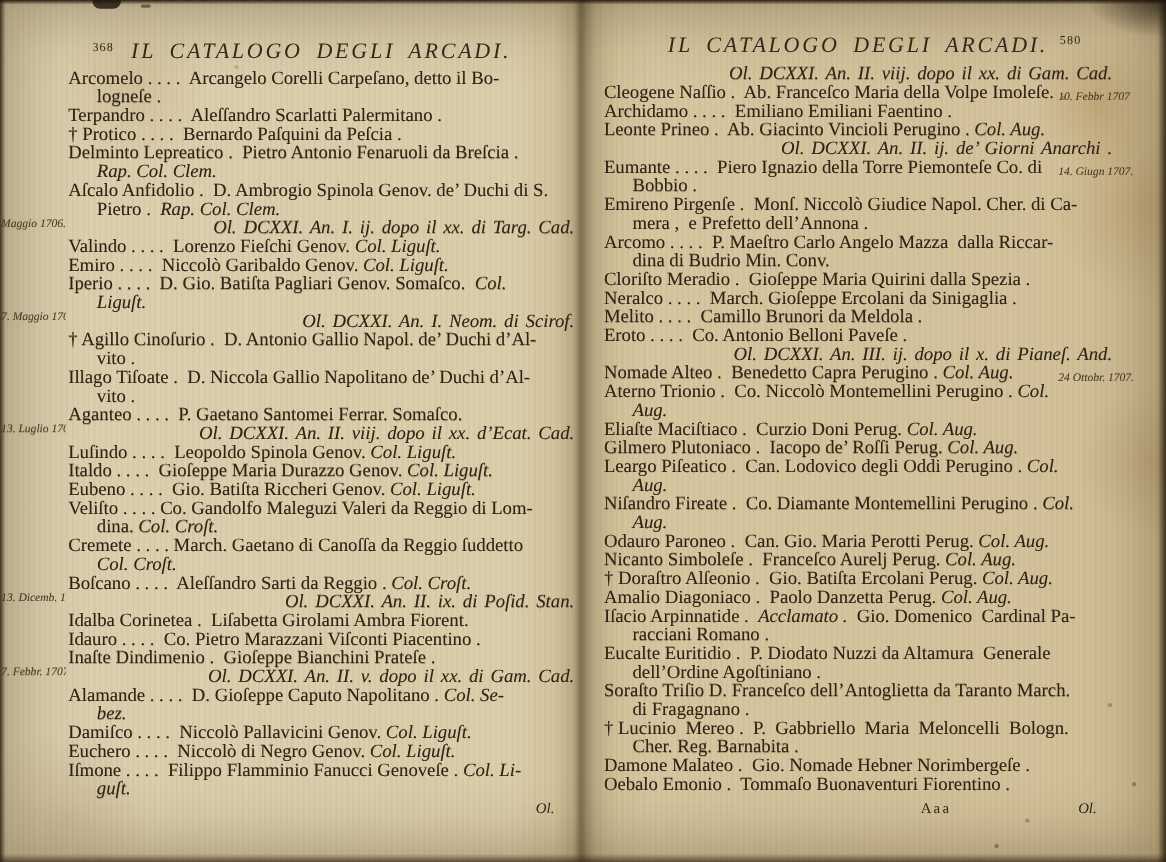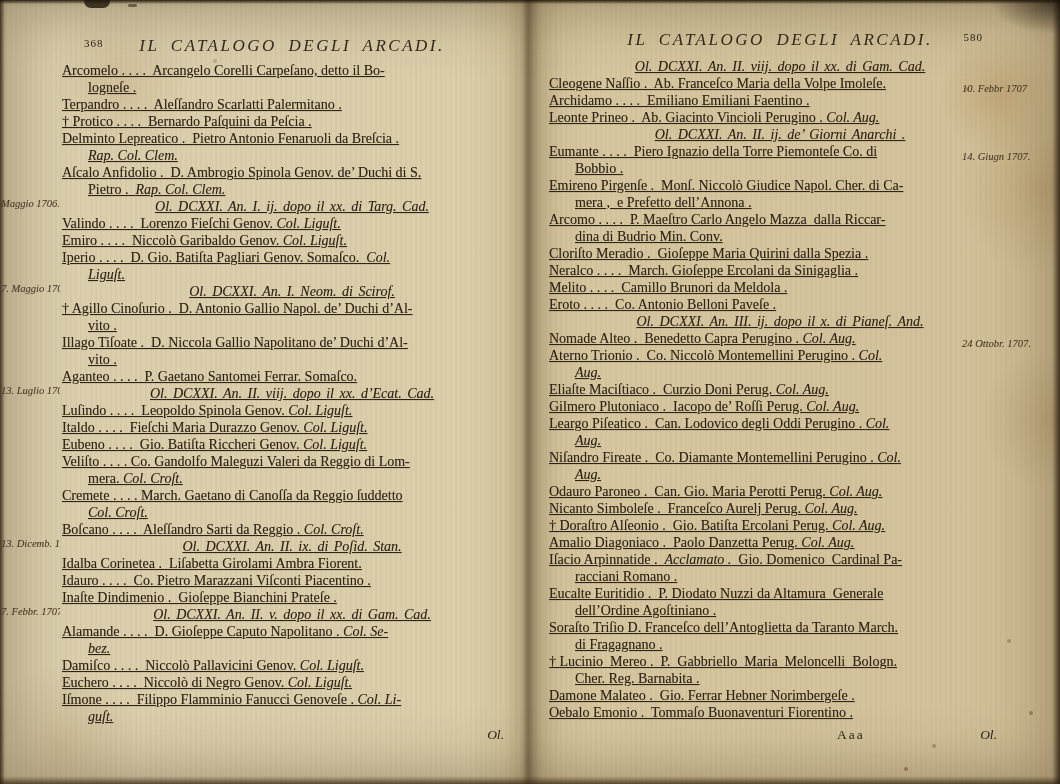--- a/index.html
+++ b/index.html
@@ -54,34 +54,34 @@
       214px 60px 0 1px rgba(130,90,40,.3),
       1030px 712px 0 1px rgba(100,62,24,.45);}
 
   .page{position:absolute;}
   .page-left{left:62px;top:36px;width:460px;}
   .page-right{left:549px;top:30px;width:462px;}
 
   .page-header{position:relative;height:22px;}
   .running-title{
     display:block;text-align:center;
-    font-style:italic;font-size:17px;letter-spacing:2.5px;word-spacing:5px;
+    font-style:italic;font-size:20px;letter-spacing:2.5px;word-spacing:5px;
     color:#33291a;
   }
   .pageno{position:absolute;top:1px;font-size:11px;font-style:normal;letter-spacing:1px;}
   .page-left .pageno{left:22px;}
   .page-right .pageno{right:28px;}
 
-  .page-body{line-height:17px;font-size:14px;text-decoration:underline;}
+  .page-body{line-height:17px;font-size:17px;}
   .page-left .page-body{margin-top:4px;}
   .page-right .page-body{margin-top:6px;}
   .line{white-space:pre;height:17px;overflow:visible;
     text-shadow:0.2px 0.3px 0 rgba(60,45,25,.35);}
   .line.cont{padding-left:26px;}
-  .line.heading{text-align:center;font-style:italic;word-spacing:2px;}
+  .line.heading{text-align:right;font-style:italic;word-spacing:2px;}
   .it{font-style:italic;}
 
   .catch-row{height:17px;margin-top:2px;text-align:right;padding-right:18px;
     font-style:italic;font-size:13.5px;}
   .footer-row{position:relative;height:17px;margin-top:6px;font-size:13.5px;text-align:right;}
   .signature{position:absolute;left:288px;letter-spacing:2px;font-style:normal;}
   .footer-row .catchword{position:absolute;right:14px;font-style:italic;}
 
   .margin-col{position:absolute;top:0;height:100%;pointer-events:none;}
   .margin-left-col{left:0;width:60px;overflow:hidden;}
@@ -125,24 +125,24 @@
         <div class="line entry"><span>Iperio . . . .  D. Gio. Batiſta Pagliari Genov. Somaſco.  </span><span class="it">Col.</span></div>
         <div class="line cont"><span class="it">Liguſt.</span></div>
         <div class="line heading"><span class="it">Ol. DCXXI. An. I. Neom. di Scirof.</span></div>
         <div class="line entry"><span>† Agillo Cinoſurio .  D. Antonio Gallio Napol. de’ Duchi d’Al-</span></div>
         <div class="line cont"><span>vito .</span></div>
         <div class="line entry"><span>Illago Tiſoate .  D. Niccola Gallio Napolitano de’ Duchi d’Al-</span></div>
         <div class="line cont"><span>vito .</span></div>
         <div class="line entry"><span>Aganteo . . . .  P. Gaetano Santomei Ferrar. Somaſco.</span></div>
         <div class="line heading"><span class="it">Ol. DCXXI. An. II. viij. dopo il xx. d’Ecat. Cad.</span></div>
         <div class="line entry"><span>Luſindo . . . .  Leopoldo Spinola Genov. </span><span class="it">Col. Liguſt.</span></div>
-        <div class="line entry"><span>Italdo . . . .  Fieſchi Maria Durazzo Genov. </span><span class="it">Col. Liguſt.</span></div>
+        <div class="line entry"><span>Italdo . . . .  Gioſeppe Maria Durazzo Genov. </span><span class="it">Col. Liguſt.</span></div>
         <div class="line entry"><span>Eubeno . . . .  Gio. Batiſta Riccheri Genov. </span><span class="it">Col. Liguſt.</span></div>
         <div class="line entry"><span>Veliſto . . . . Co. Gandolfo Maleguzi Valeri da Reggio di Lom-</span></div>
-        <div class="line cont"><span>mera. </span><span class="it">Col. Croſt.</span></div>
+        <div class="line cont"><span>dina. </span><span class="it">Col. Croſt.</span></div>
         <div class="line entry"><span>Cremete . . . . March. Gaetano di Canoſſa da Reggio ſuddetto</span></div>
         <div class="line cont"><span class="it">Col. Croſt.</span></div>
         <div class="line entry"><span>Boſcano . . . .  Aleſſandro Sarti da Reggio . </span><span class="it">Col. Croſt.</span></div>
         <div class="line heading"><span class="it">Ol. DCXXI. An. II. ix. di Poſid. Stan.</span></div>
         <div class="line entry"><span>Idalba Corinetea .  Liſabetta Girolami Ambra Fiorent.</span></div>
         <div class="line entry"><span>Idauro . . . .  Co. Pietro Marazzani Viſconti Piacentino .</span></div>
         <div class="line entry"><span>Inaſte Dindimenio .  Gioſeppe Bianchini Prateſe .</span></div>
         <div class="line heading"><span class="it">Ol. DCXXI. An. II. v. dopo il xx. di Gam. Cad.</span></div>
         <div class="line entry"><span>Alamande . . . .  D. Gioſeppe Caputo Napolitano . </span><span class="it">Col. Se-</span></div>
         <div class="line cont"><span class="it">bez.</span></div>
@@ -192,21 +192,21 @@
         <div class="line entry"><span>† Doraſtro Alſeonio .  Gio. Batiſta Ercolani Perug. </span><span class="it">Col. Aug.</span></div>
         <div class="line entry"><span>Amalio Diagoniaco .  Paolo Danzetta Perug. </span><span class="it">Col. Aug.</span></div>
         <div class="line entry"><span>Iſacio Arpinnatide .  </span><span class="it">Acclamato .</span><span>  Gio. Domenico  Cardinal Pa-</span></div>
         <div class="line cont"><span>racciani Romano .</span></div>
         <div class="line entry"><span>Eucalte Euritidio .  P. Diodato Nuzzi da Altamura  Generale</span></div>
         <div class="line cont"><span>dell’Ordine Agoſtiniano .</span></div>
         <div class="line entry"><span>Soraſto Triſio D. Franceſco dell’Antoglietta da Taranto March.</span></div>
         <div class="line cont"><span>di Fragagnano .</span></div>
         <div class="line entry"><span>† Lucinio  Mereo .  P.  Gabbriello  Maria  Meloncelli  Bologn.</span></div>
         <div class="line cont"><span>Cher. Reg. Barnabita .</span></div>
-        <div class="line entry"><span>Damone Malateo .  Gio. Ferrar Hebner Norimbergeſe .</span></div>
+        <div class="line entry"><span>Damone Malateo .  Gio. Nomade Hebner Norimbergeſe .</span></div>
         <div class="line entry"><span>Oebalo Emonio .  Tommaſo Buonaventuri Fiorentino .</span></div>
       </div>
     <div class="footer-row">
       <span class="signature">Aaa</span>
       <span class="catchword">Ol.</span>
     </div>
   </div>
 
   <div class="margin-col margin-left-col" id="margin-left">
       <div class="margin-note" style="top: 198px; text-align: center;">Maggio 1706.</div>

